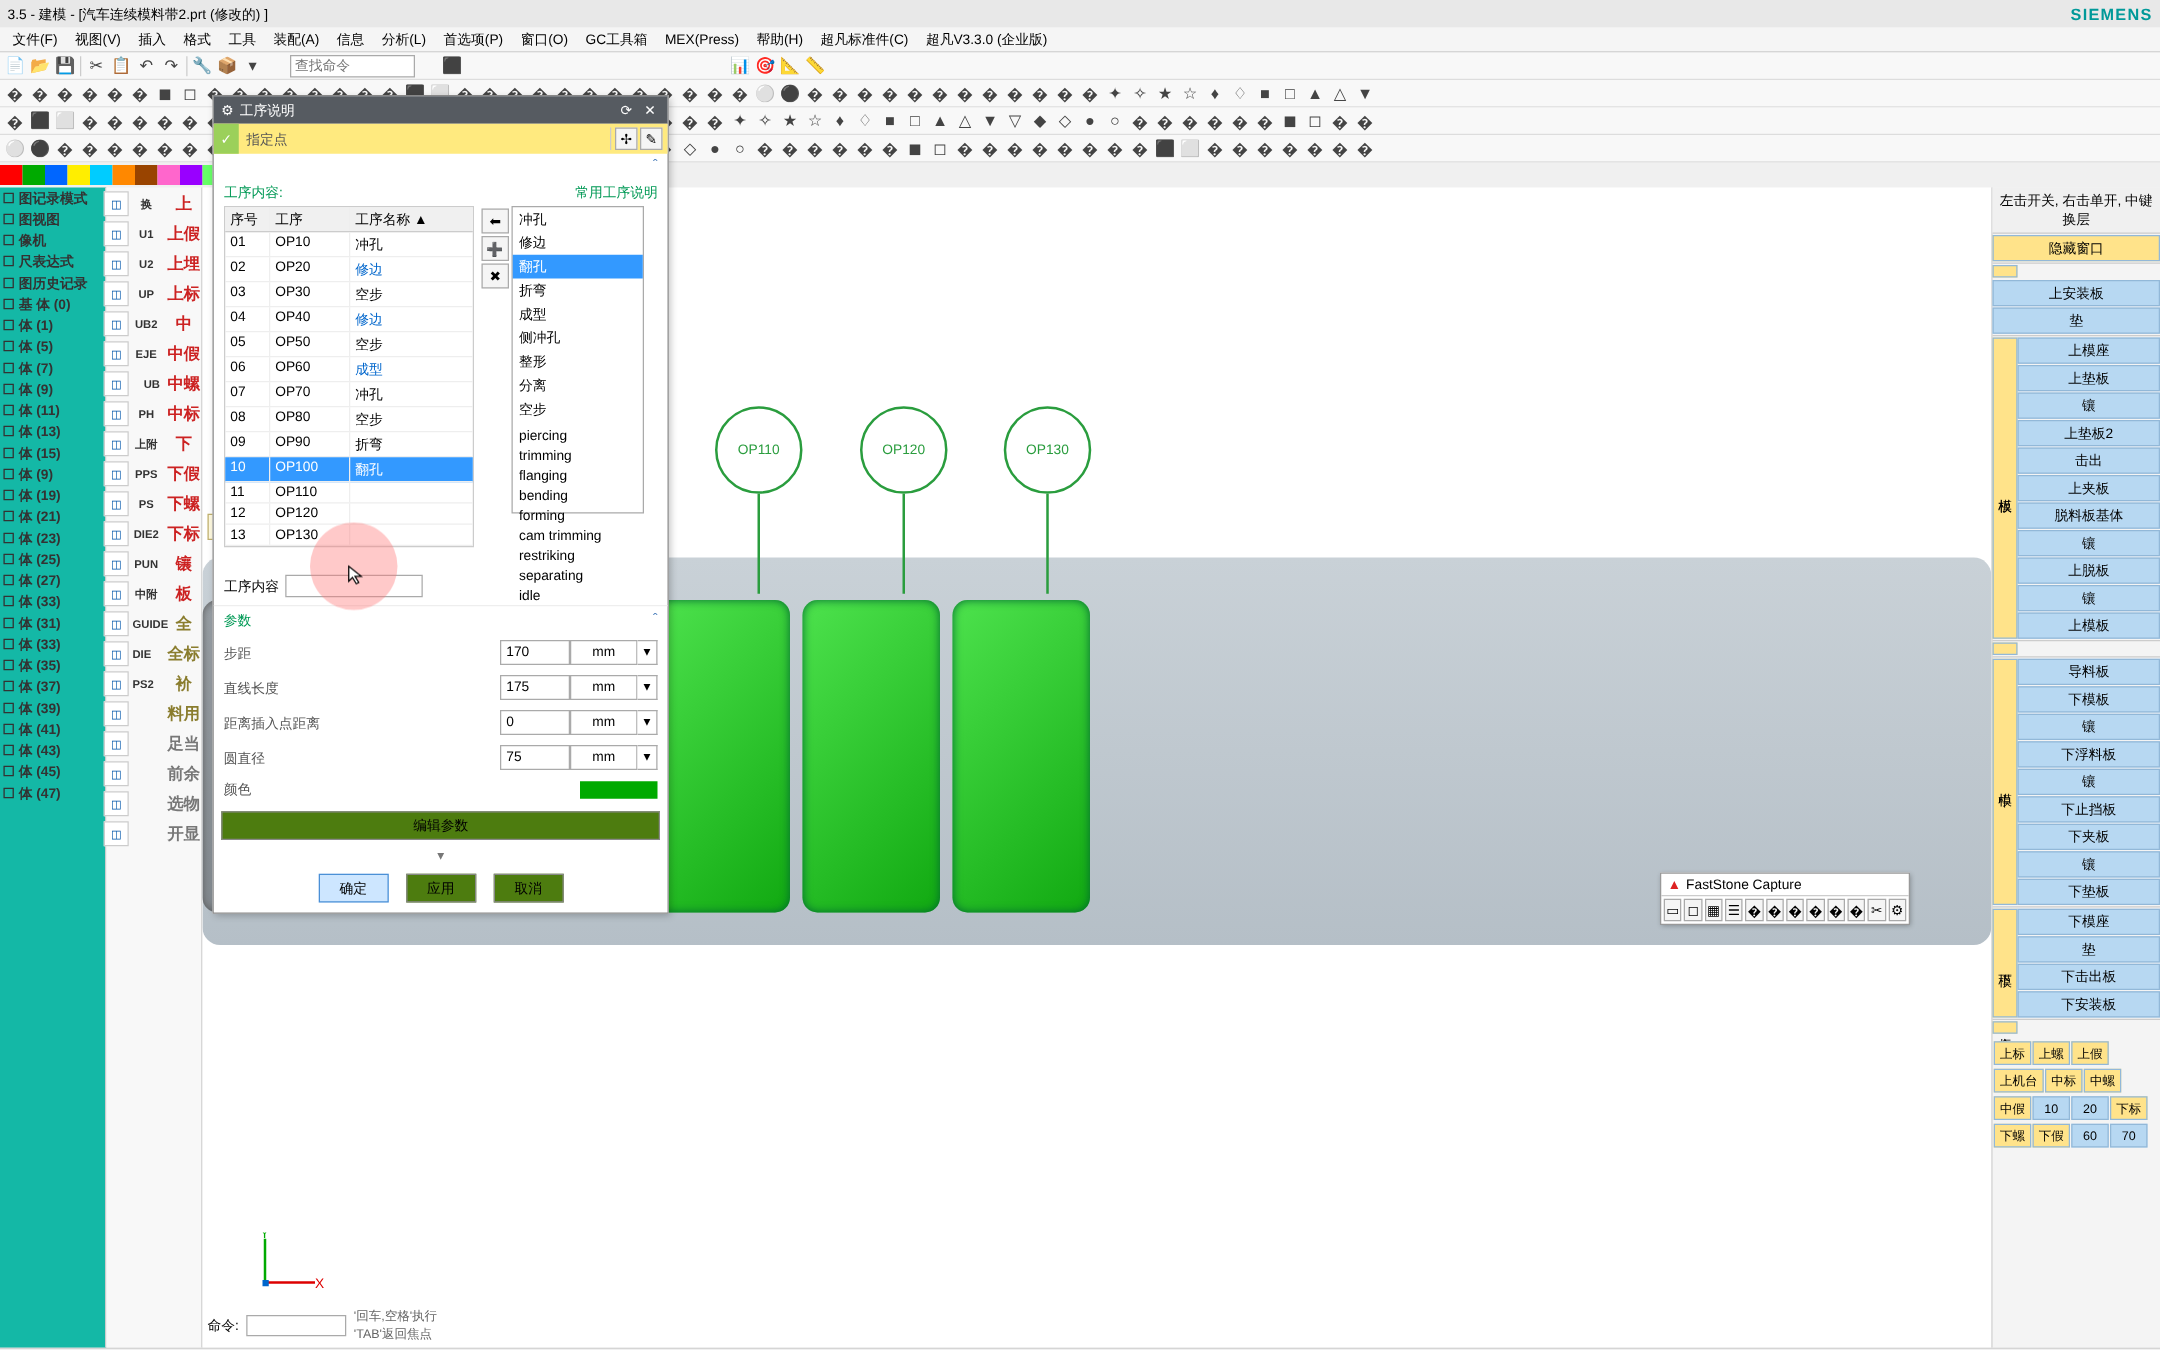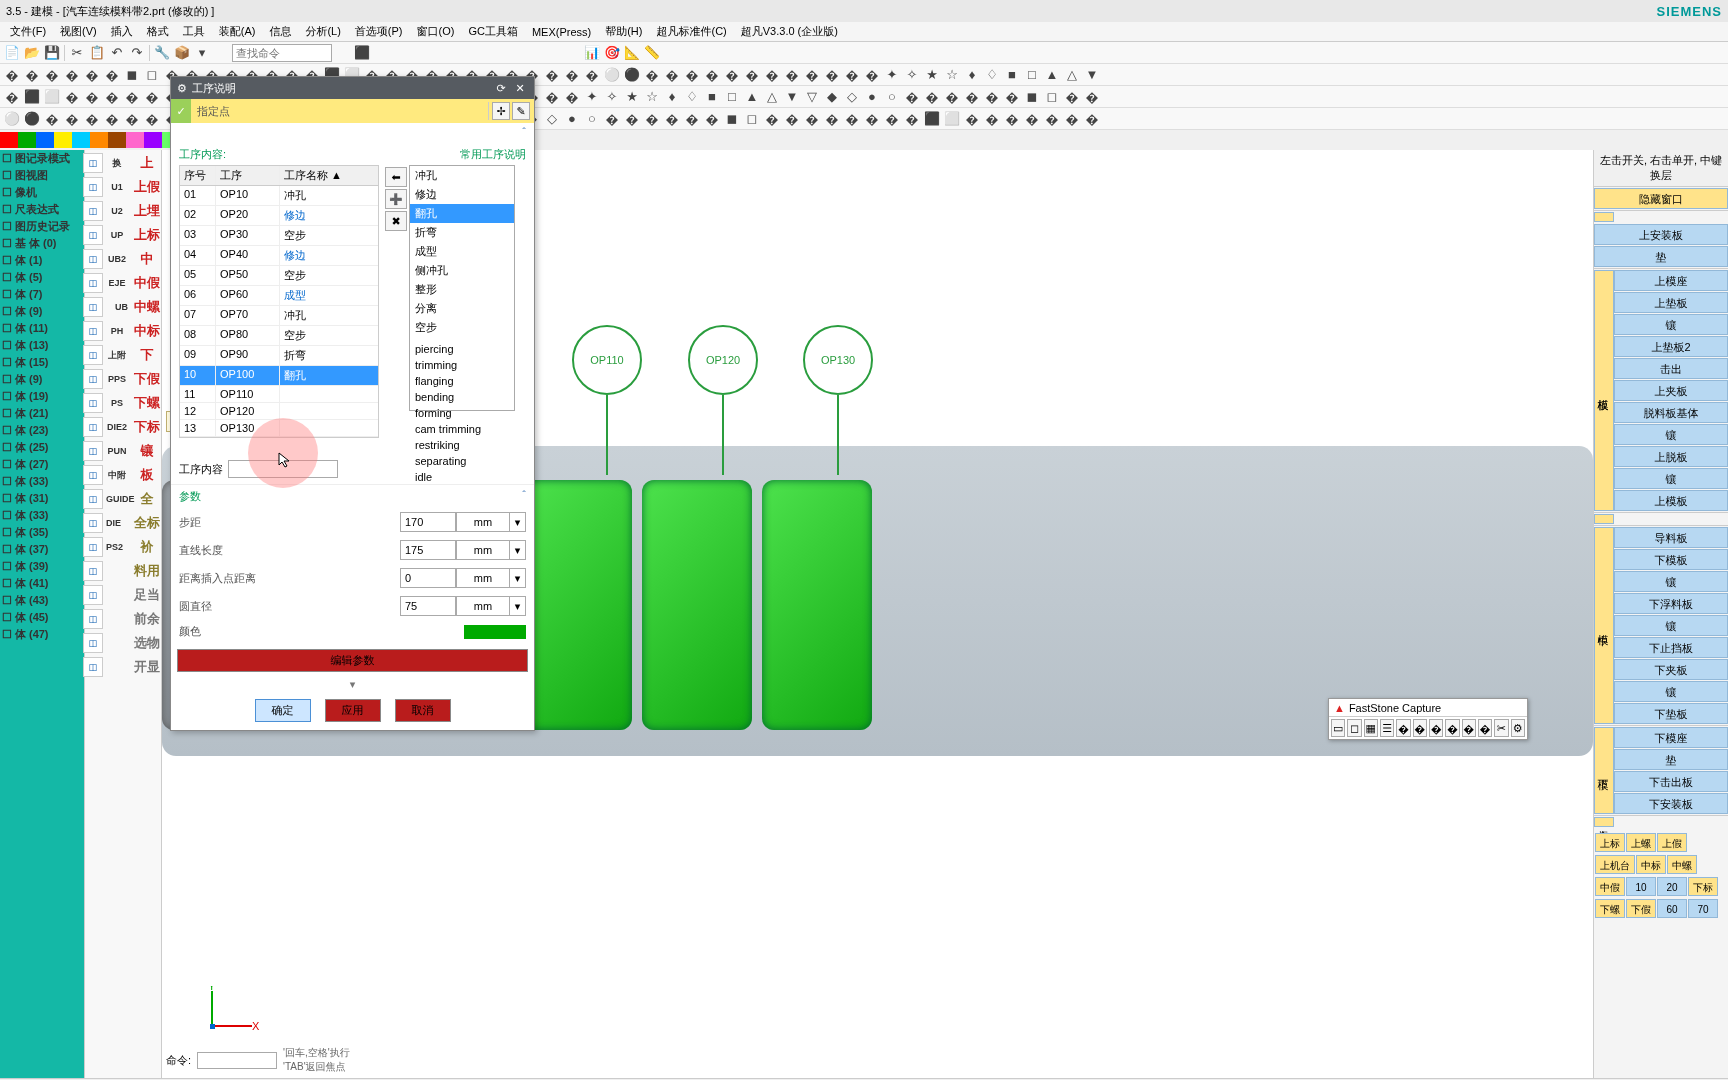--- a/index.html
+++ b/index.html
@@ -41,21 +41,21 @@
 .listbox div { padding:2px 5px; cursor:default; font-size:11px;}
 .listbox div.sel { background:#3399ff; color:#fff;}
 .param-row{display:flex;align-items:center;justify-content:space-between;padding:4px 8px;}
 .param-row label{color:#555;}
 .param-in{display:flex;align-items:center;}
 .param-in input{width:56px;height:20px;border:1px solid #aaa;padding:0 4px;}
 .param-in .unit{width:54px;height:20px;border:1px solid #aaa;text-align:center;line-height:18px;background:#fff;}
 .param-in .arr{width:16px;height:20px;border:1px solid #aaa;border-left:none;text-align:center;line-height:18px;background:#fff;cursor:pointer;}
 .color-sw{width:62px;height:14px;background:#0a0;}
 .dlg-buttons{display:flex;justify-content:center;gap:14px;padding:8px;}
-.dlg-btn{width:56px;height:23px;border:1px solid #888;background:#b91c1c;cursor:pointer;display:flex;align-items:center;justify-content:center;}
+.dlg-btn{width:56px;height:23px;border:1px solid #888;background:#4d7c0f;cursor:pointer;display:flex;align-items:center;justify-content:center;}
 .dlg-btn.primary{background:#cde6ff;border-color:#4b90d6;}
 .pulse{position:absolute;left:248px;top:418px;width:70px;height:70px;border-radius:50%;background:rgba(255,120,120,.4);z-index:25;pointer-events:none;}
 .cursor{position:absolute;left:278px;top:452px;z-index:26;font-size:14px;color:#000;}
 .viewport{flex:1;background:#fff;position:relative;overflow:hidden;}
 .strip{position:absolute;left:0;top:296px;width:100%;height:310px;background:linear-gradient(#c9d1d7,#b5bfc7);border-radius:14px;}
 .station{position:absolute;top:175px;width:100px;height:40px;}
 .station .circle{width:70px;height:70px;border:2px solid #2a9d3e;border-radius:50%;display:flex;flex-direction:column;align-items:center;justify-content:center;position:absolute;top:0;left:16px;}
 .station .circle span{color:#2a9d3e;font-size:11px;}
 .station .line{position:absolute;top:70px;left:50px;width:2px;height:80px;background:#2a9d3e;}
 .die{position:absolute;top:330px;width:110px;height:250px;border-radius:12px;}

